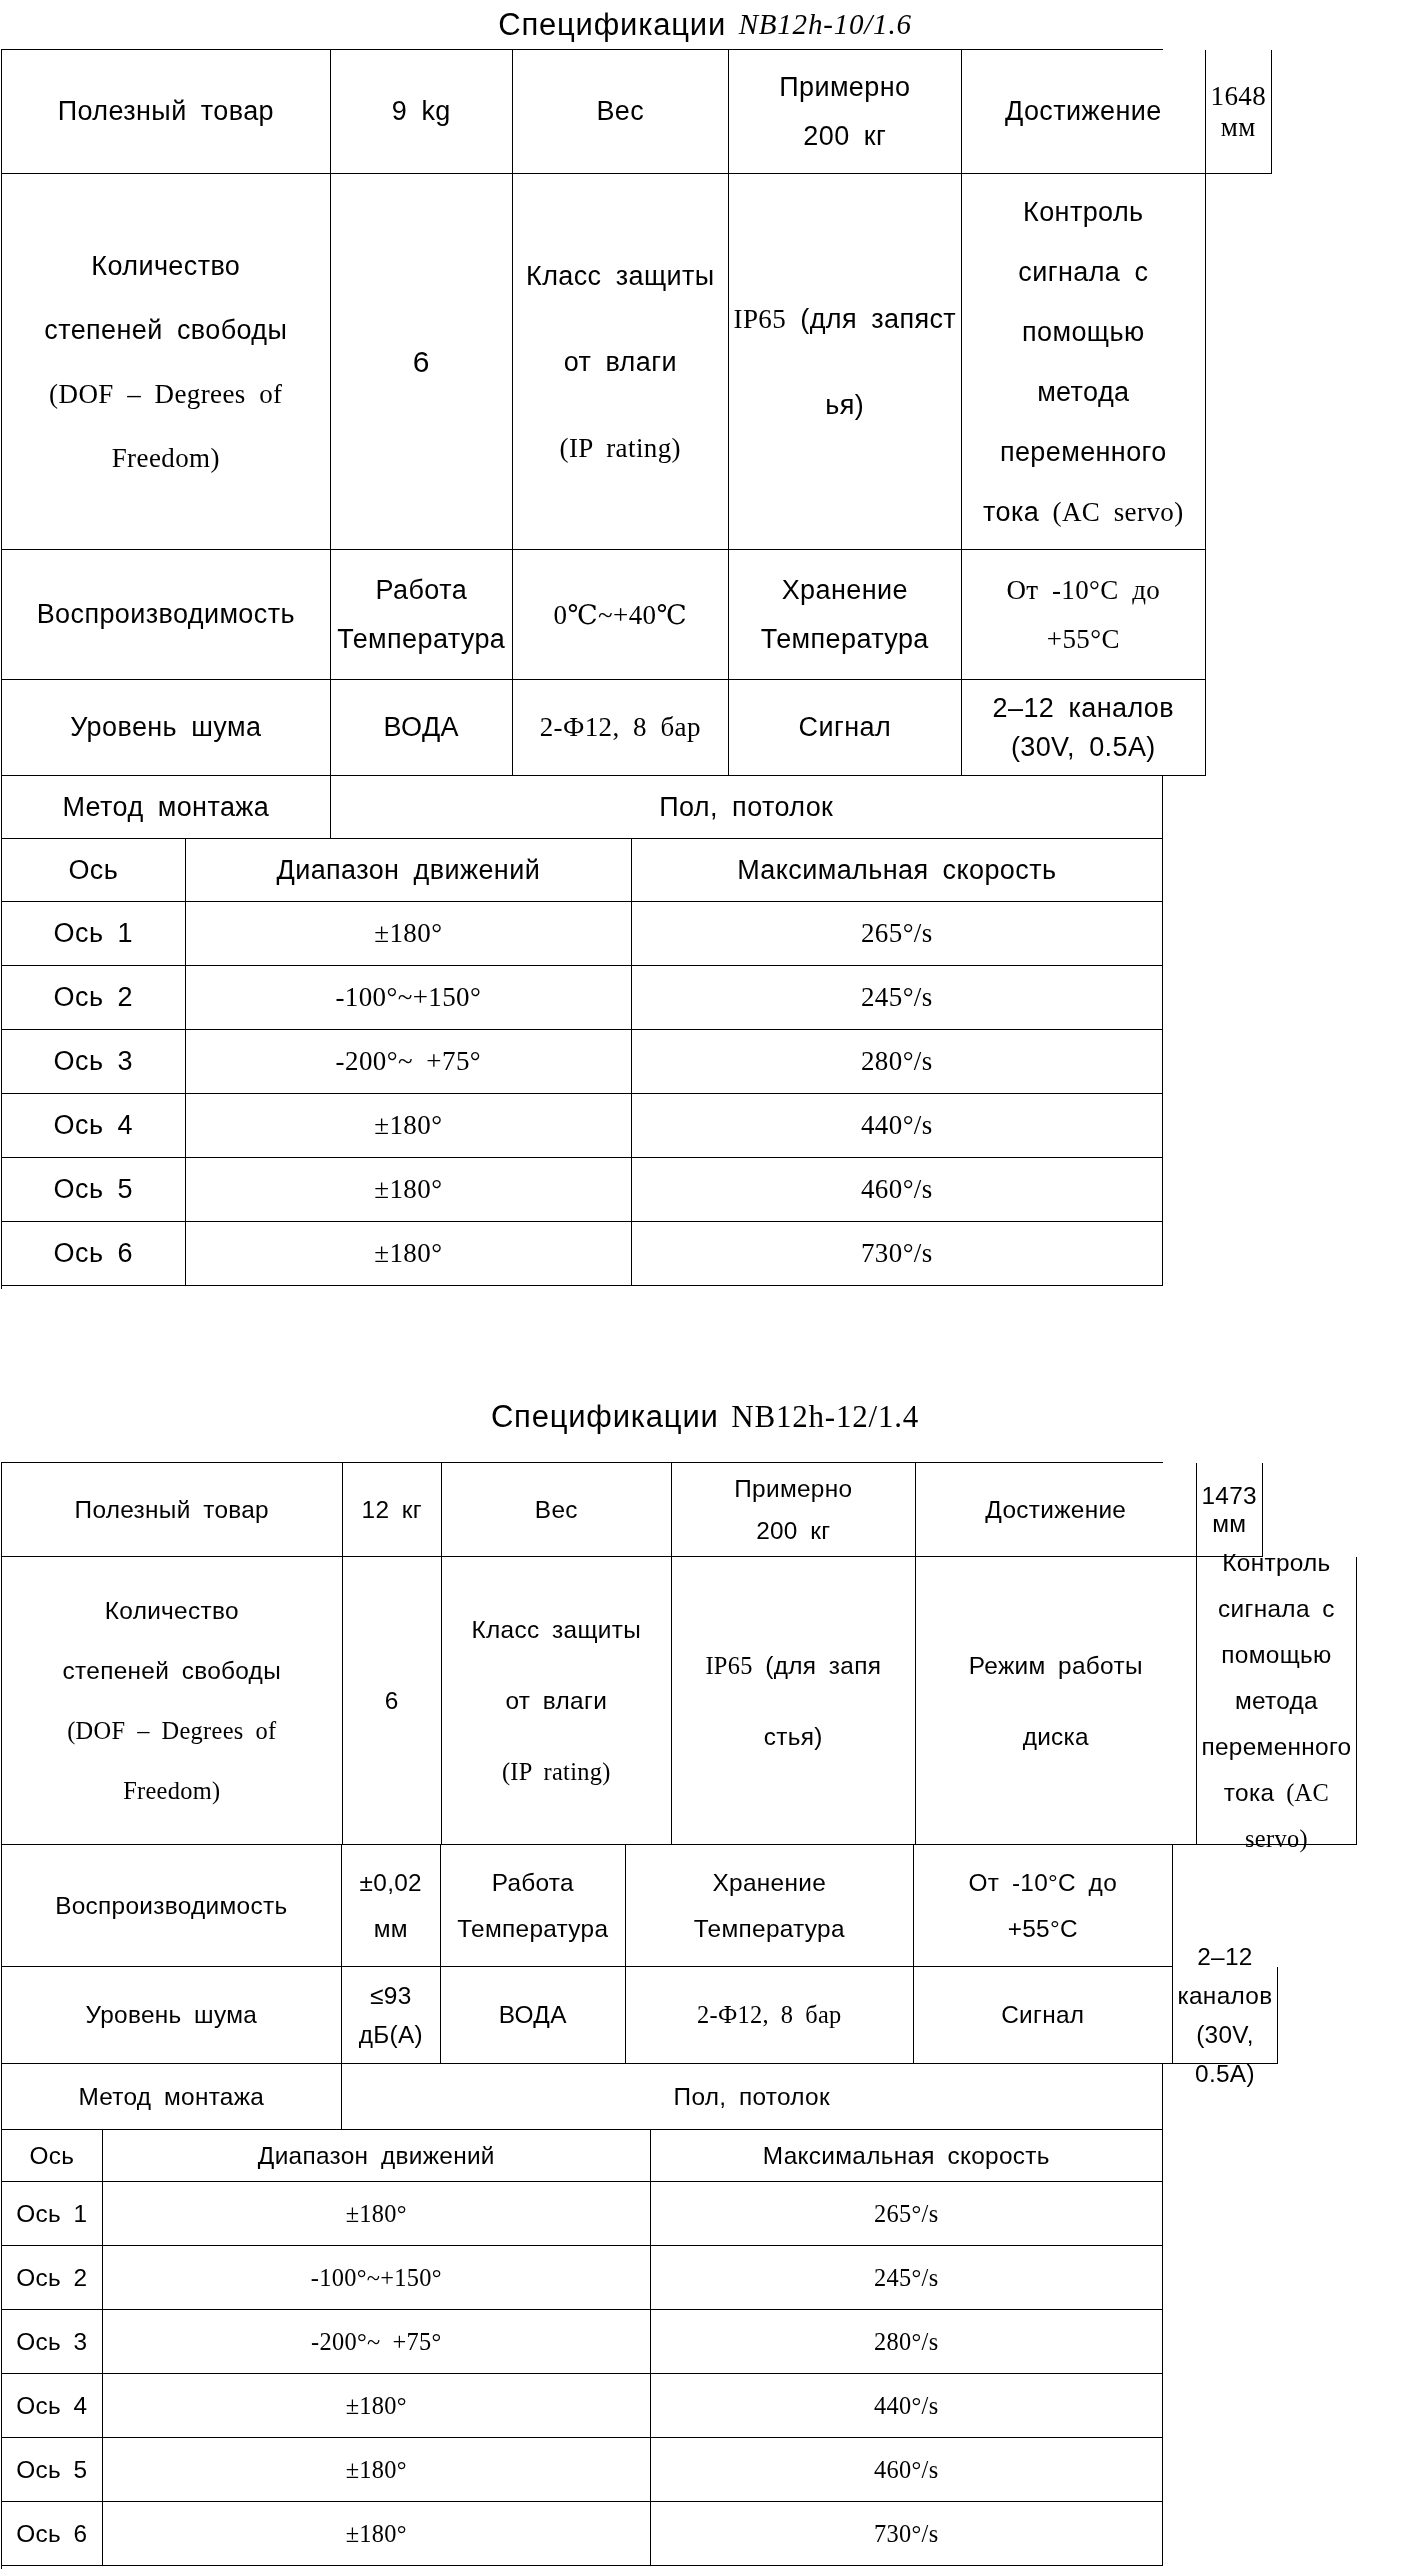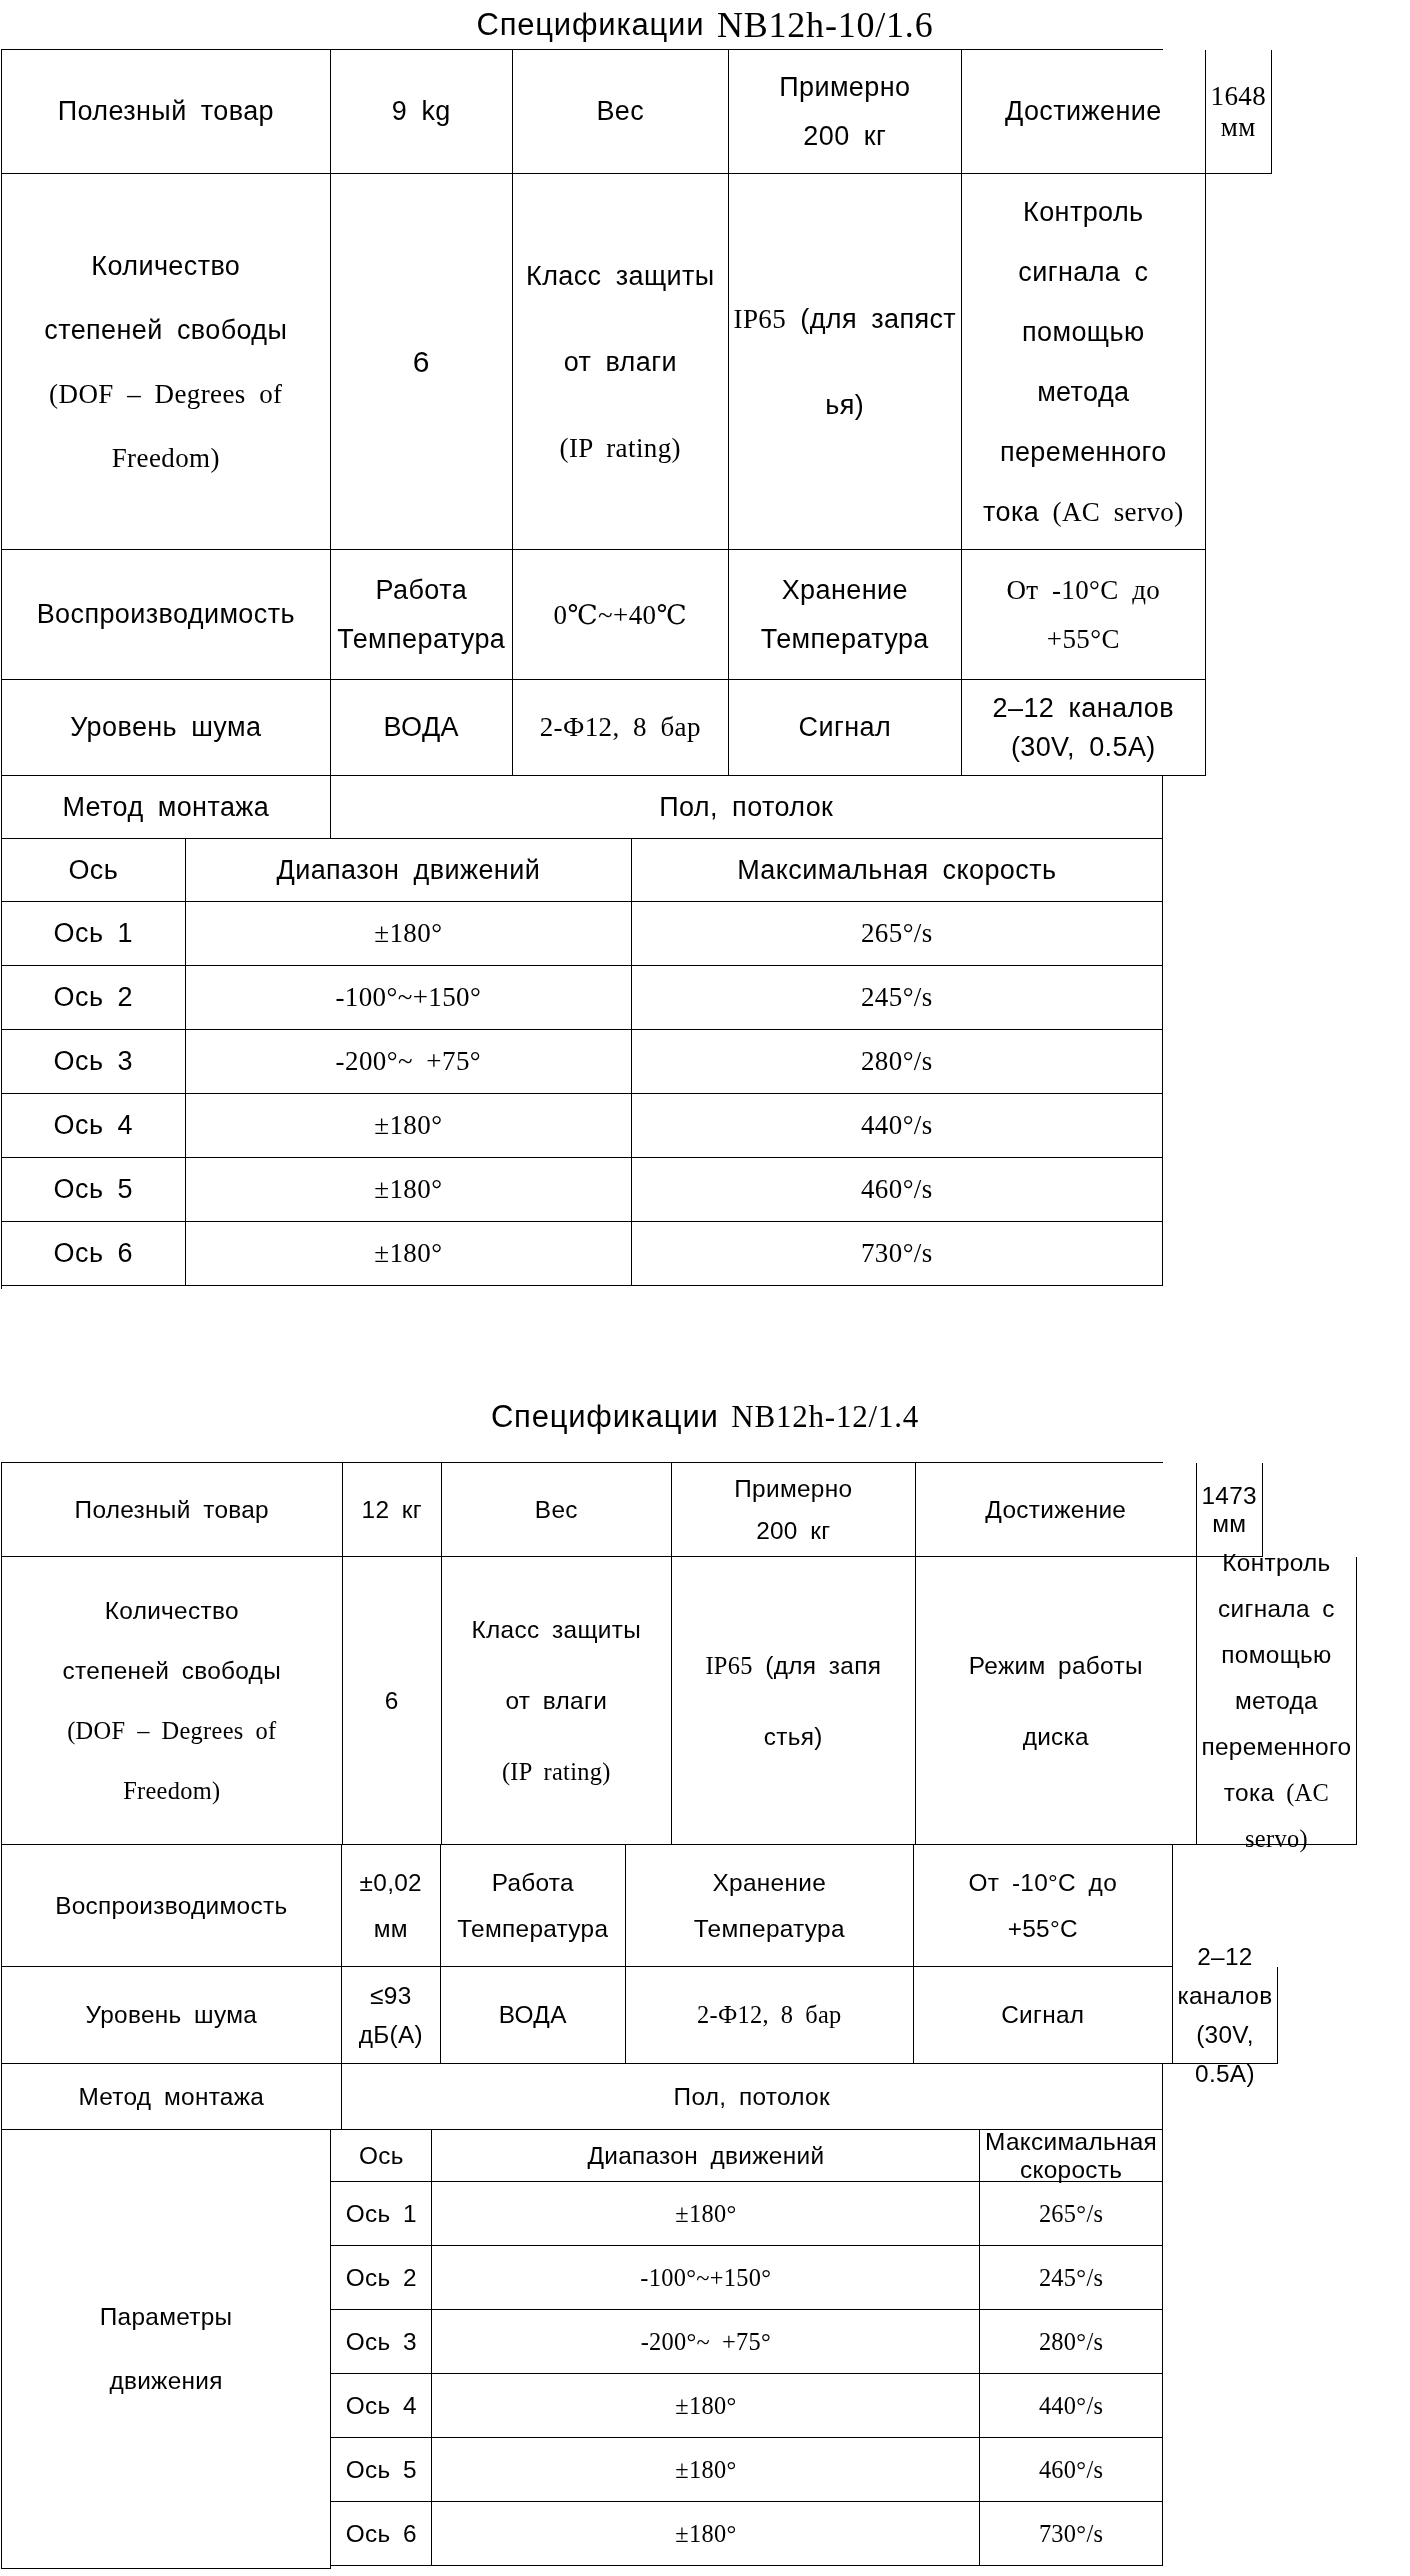--- a/index.html
+++ b/index.html
@@ -1,19 +1,19 @@
 <!DOCTYPE html>
 <html lang="ru" style="font-size:12.6px"><head>
 <meta charset="utf-8">
 <style>
   html,body{margin:0;padding:0;background:#fff;color:#000;}
   body{width:1410px;height:2576px;font-family:"Liberation Sans","DejaVu Sans",sans-serif;overflow:hidden;}
   .sf{font-family:"Liberation Serif","DejaVu Serif","DejaVu Sans",serif;}
   .doc-title{height:49px;display:flex;align-items:center;justify-content:center;gap:12.6px;font-size:31px;letter-spacing:0.8px;}
-  .doc-title .model{font-size:36px;}
+  .doc-title .model{font-size:29px;font-style:italic;}
   .gap-title{height:173px;display:flex;align-items:flex-end;justify-content:center;gap:12.6px;font-size:31px;letter-spacing:0.8px;padding-bottom:27px;box-sizing:border-box;}
   .tbl{width:1162px;margin-left:0.8px;border-top:1.6px solid #000;border-left:1.6px solid #000;box-sizing:border-box;}
   .row{display:grid;}
   .c{border-right:1.6px solid #000;border-bottom:1.6px solid #000;display:flex;flex-direction:column;align-items:center;justify-content:center;text-align:center;box-sizing:border-box;padding:1.6px 4.7px;}
   .pre{white-space:pre-line;}
   
   .lh50{line-height:39px;} .lh54{line-height:42px;} .lh58{line-height:46px;}
   .lh62{line-height:49px;} .lh76{line-height:60px;} .lh82{line-height:64px;}
   .lh90{line-height:71px;} .lh110{line-height:86px;} .lh150{line-height:118px;}
   
@@ -324,24 +324,20 @@
   </div>
   <div class="row r5">
     <div class="c">
         <span>Метод монтажа</span>
       </div>
     <div class="c">
         <span>Пол, потолок</span>
       </div>
   </div>
   <div class="motion">
-    <div class="c mlabel">
-        <span class="pre lh82">Параметры
-движения</span>
-      </div>
     <div class="mgrid">
       <div class="c">
           <span>Ось</span>
         </div>
       <div class="c">
           <span>Диапазон движений</span>
         </div>
       <div class="c">
           <span>Максимальная скорость</span>
         </div>

